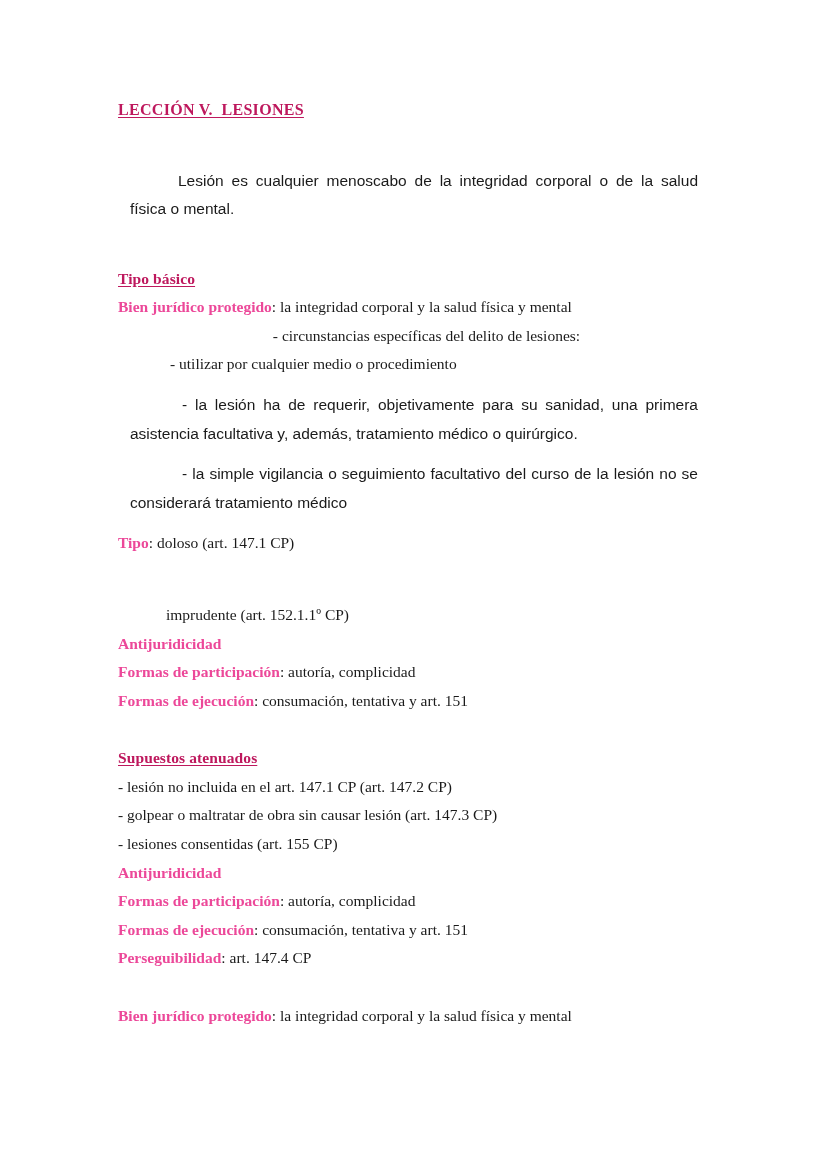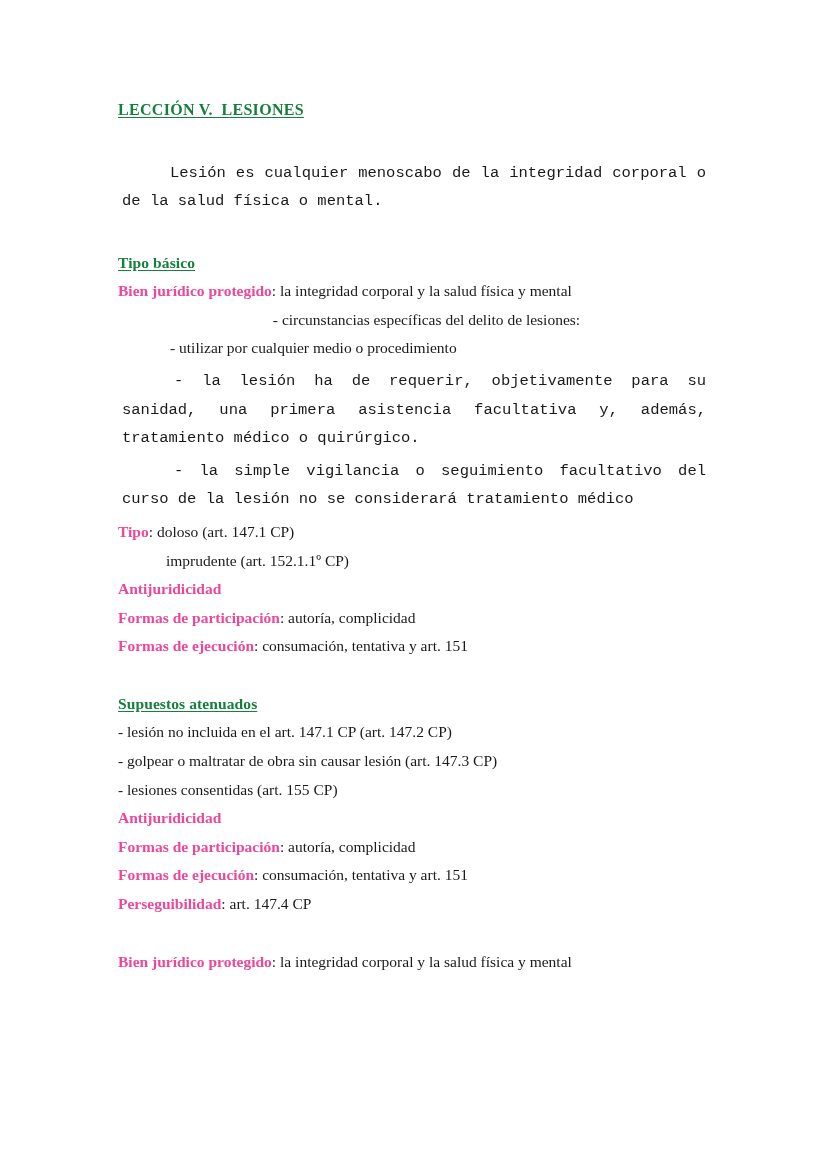--- a/index.html
+++ b/index.html
@@ -20,21 +20,21 @@
     position: absolute;
     left: 118px;
     top: 96px;
     width: 592px;
   }
 
   
   .heading {
     font-family: "Liberation Serif", "DejaVu Serif", serif;
     font-weight: bold;
-    color: #15803d;
+    color: #be185d;
     text-decoration: underline;
     text-underline-offset: 2px;
     font-size: 15.5px;
     line-height: 28.5px;
     margin: 0;
     white-space: pre;
     letter-spacing: 0.1px;
   }
   .heading.title {
     font-size: 16px;
@@ -44,37 +44,37 @@
   
   .line {
     font-family: "Liberation Serif", "DejaVu Serif", serif;
     font-size: 15.5px;
     line-height: 28.6px;
     color: #1a1a1a;
     margin: 0;
     text-align: left;
   }
   .para {
-    font-family: Liberation Mono, monospace;
+    font-family: Liberation Sans, sans-serif;
     font-size: 15.5px;
     line-height: 28.6px;
     color: #1a1a1a;
-    margin: 4px;
+    margin: 12px;
     text-align: justify;
     text-justify: inter-word;
   }
   .para.indent-first {
     text-indent: 48px;
   }
   .para.hang2 {
     text-indent: 52px;
   }
   .line.lvl1 { padding-left: 25px; text-align: center; }
   .line.lvl2 { padding-left: 52px; }
-  .line.lvl-imp { padding-left: 48px; }
+  .line.lvl-imp { padding-left: 48px; margin-top: 43px; }
 
   b, .b {
     font-weight: bold;
     color: #ec4899;
   }
   .gap-md { height: 29px; }
   .gap-lg { height: 30px; }
   .gap-xl { height: 29px; }
 </style>
 </head>

